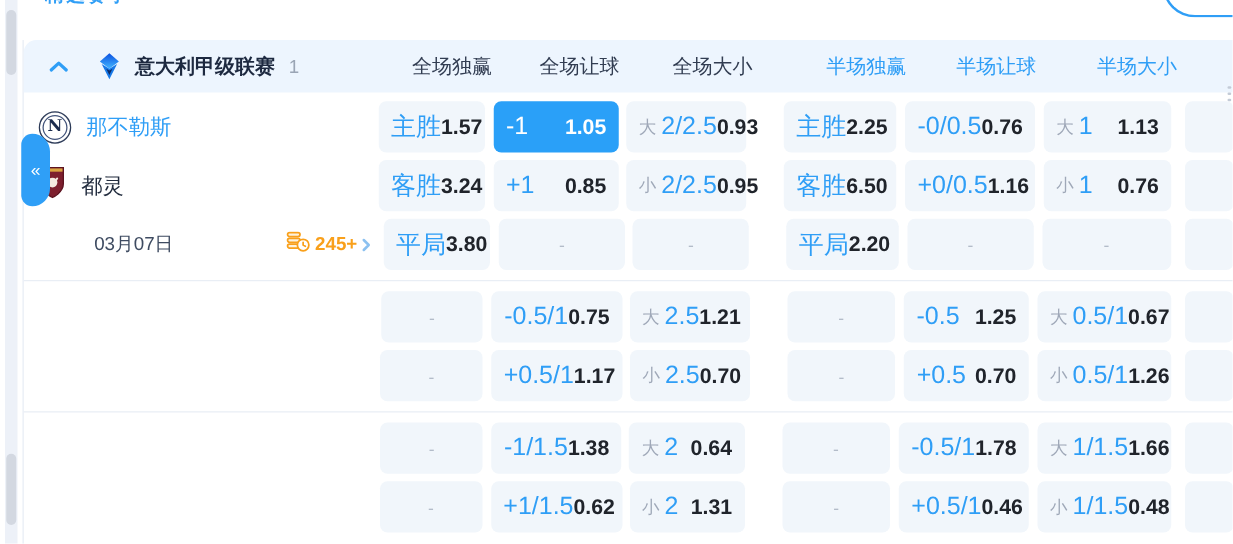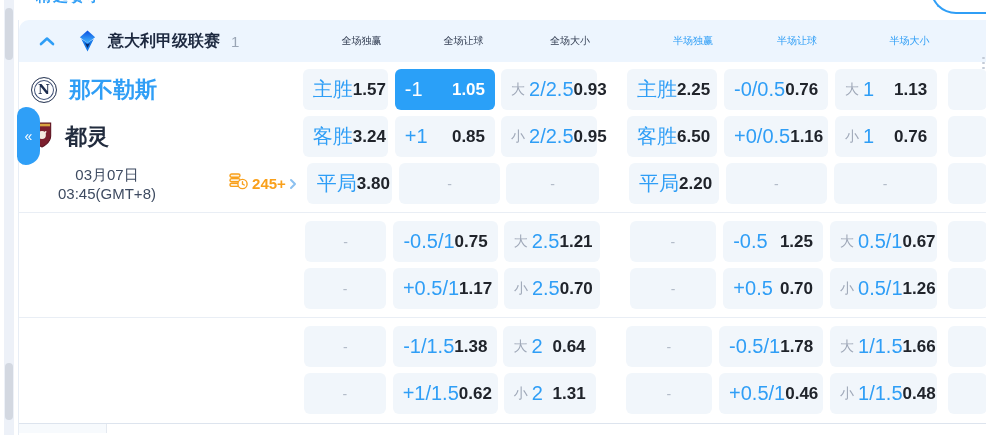--- a/index.html
+++ b/index.html
@@ -17,47 +17,47 @@
   
   .clip-top{position:absolute;left:36px;top:0;width:78px;height:8px;overflow:hidden;}
   .clip-top span{position:absolute;top:-13px;left:0;color:#2f9ef6;font-size:15px;font-weight:700;letter-spacing:2px;white-space:nowrap;}
 
   
   .arc{position:absolute;top:-16px;right:-20px;width:74px;height:28px;
        border-left:2px solid #2f9ef6;border-bottom:2px solid #2f9ef6;
        border-radius:0 0 0 26px;}
 
   
-  .card{position:absolute;left:18px;top:20px;width:968px;bottom:0;border-left:1px solid #e7edf5;background:#fff;}
+  .card{position:absolute;left:18px;top:32px;width:968px;bottom:0;border-left:1px solid #e7edf5;background:#fff;}
   .bar{height:42px;background:#edf5fe;border-radius:10px 0 0 0;display:flex;align-items:center;}
   .bar-left{width:300px;box-sizing:border-box;display:flex;align-items:center;padding-left:20px;}
   .chev-up{display:flex;align-items:center;cursor:pointer;}
   .serie-logo{margin-left:23px;display:flex;align-items:center;}
   .league-title{margin-left:11px;font-size:16px;font-weight:700;color:#1d2940;}
   .league-count{margin-left:11px;font-size:15px;color:#9aa5b5;}
 
   
   .w1{width:85px;margin-right:7px;}
   .w2{width:105px;margin-right:6px;text-align:right;}
   .w3{width:96px;margin-right:30px;}
   .w4{width:90px;margin-right:7px;}
   .w5{width:104px;margin-right:7px;}
   .w6{width:107px;margin-right:11px;}
   .w7{width:40px;margin-right:0;}
-  .hcol{display:flex;align-items:center;justify-content:center;font-size:10px;color:#323d52;white-space:nowrap;font-family:Liberation Mono, monospace;}
+  .hcol{display:flex;align-items:center;justify-content:center;font-size:16px;color:#323d52;white-space:nowrap;font-family:Liberation Mono, monospace;}
   .hcol.ht{color:#2f9ef6;}
 
   .hdr-frag{position:absolute;right:1px;top:37px;width:4px;height:12px;display:flex;flex-direction:column;justify-content:space-between;}
   .hdr-frag i{display:block;width:3px;height:2px;background:#c3cbd7;border-radius:1px;}
 
   
   .rows{padding-top:4px;}
   .row{display:flex;align-items:center;height:47px;}
   .team-cell{width:300px;box-sizing:border-box;display:flex;align-items:center;padding-left:12px;}
-  .tname{margin-left:12px;font-size:22px;font-weight:700;color:#222c3e;white-space:nowrap;}
+  .tname{margin-left:12px;font-size:17px;font-weight:400;color:#222c3e;white-space:nowrap;}
   .tname.home{color:#2f9ef6;}
   .date-block{width:152px;text-align:center;color:#3e4b61;font-size:15px;line-height:19px;}
   .markets{margin-left:auto;margin-right:10px;display:flex;align-items:center;cursor:pointer;justify-content:center;}
   .markets .cnt{margin-left:4px;color:#f9a01b;font-size:15px;font-weight:600;}
   .markets .arr{margin-left:3px;display:flex;align-items:center;}
 
   .cell{height:41px;background:#f1f6fb;border-radius:6px;display:flex;align-items:center;
         box-sizing:border-box;padding:0 10px;cursor:pointer;white-space:nowrap;}
   .lbl,.line{color:#2f9ef6;font-size:20px;}
   .pfx{color:#9fa8b8;font-size:14px;margin-right:4px;}
@@ -213,21 +213,20 @@
           <span class="line">1</span>
           <span class="val">0.76</span>
         </div>
       <div class="cell w7 stub"></div>
     </div>
 
     <div class="row">
       <div class="team-cell">
         <div class="date-block">
           <div>03月07日</div>
-          <div>03:45(GMT+8)</div>
         </div>
         <div class="markets">
           <span>
             <svg width="19" height="17" viewBox="0 0 19 17" fill="none" stroke="#f9a01b" stroke-width="1.4">
               <rect x="1" y="1" width="10" height="3.2" rx="1.6" fill="#fdf1dc"></rect>
               <rect x="1" y="5.6" width="10" height="3.2" rx="1.6" fill="#fdf1dc"></rect>
               <rect x="1" y="10.2" width="10" height="3.2" rx="1.6" fill="#fdf1dc"></rect>
               <circle cx="13.5" cy="11" r="4.6" fill="#fff"></circle>
               <path d="M13.5 8.8 V11 L15.3 12" stroke-linecap="round"></path>
             </svg>

